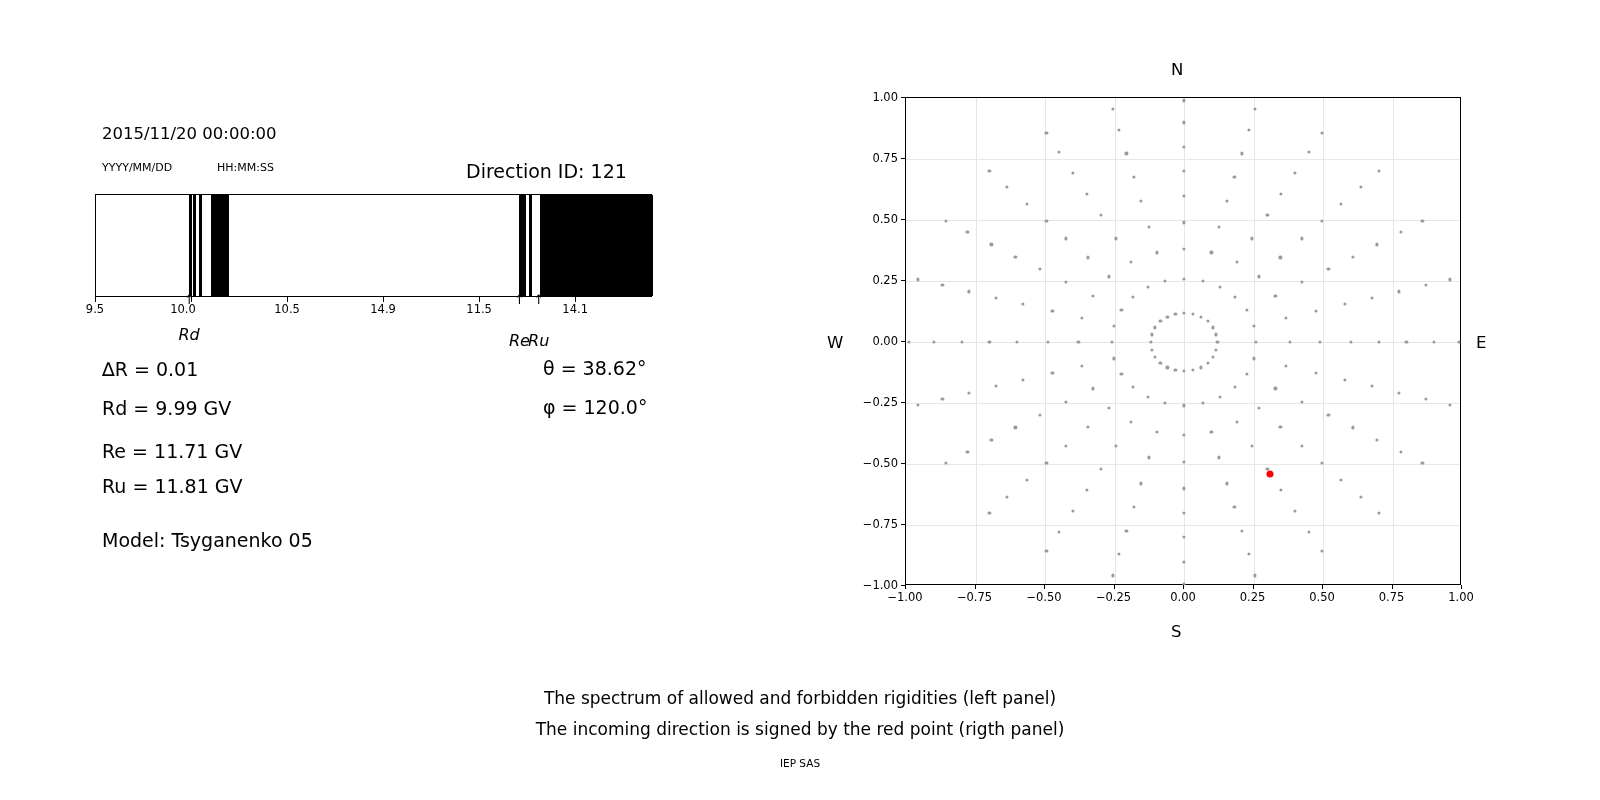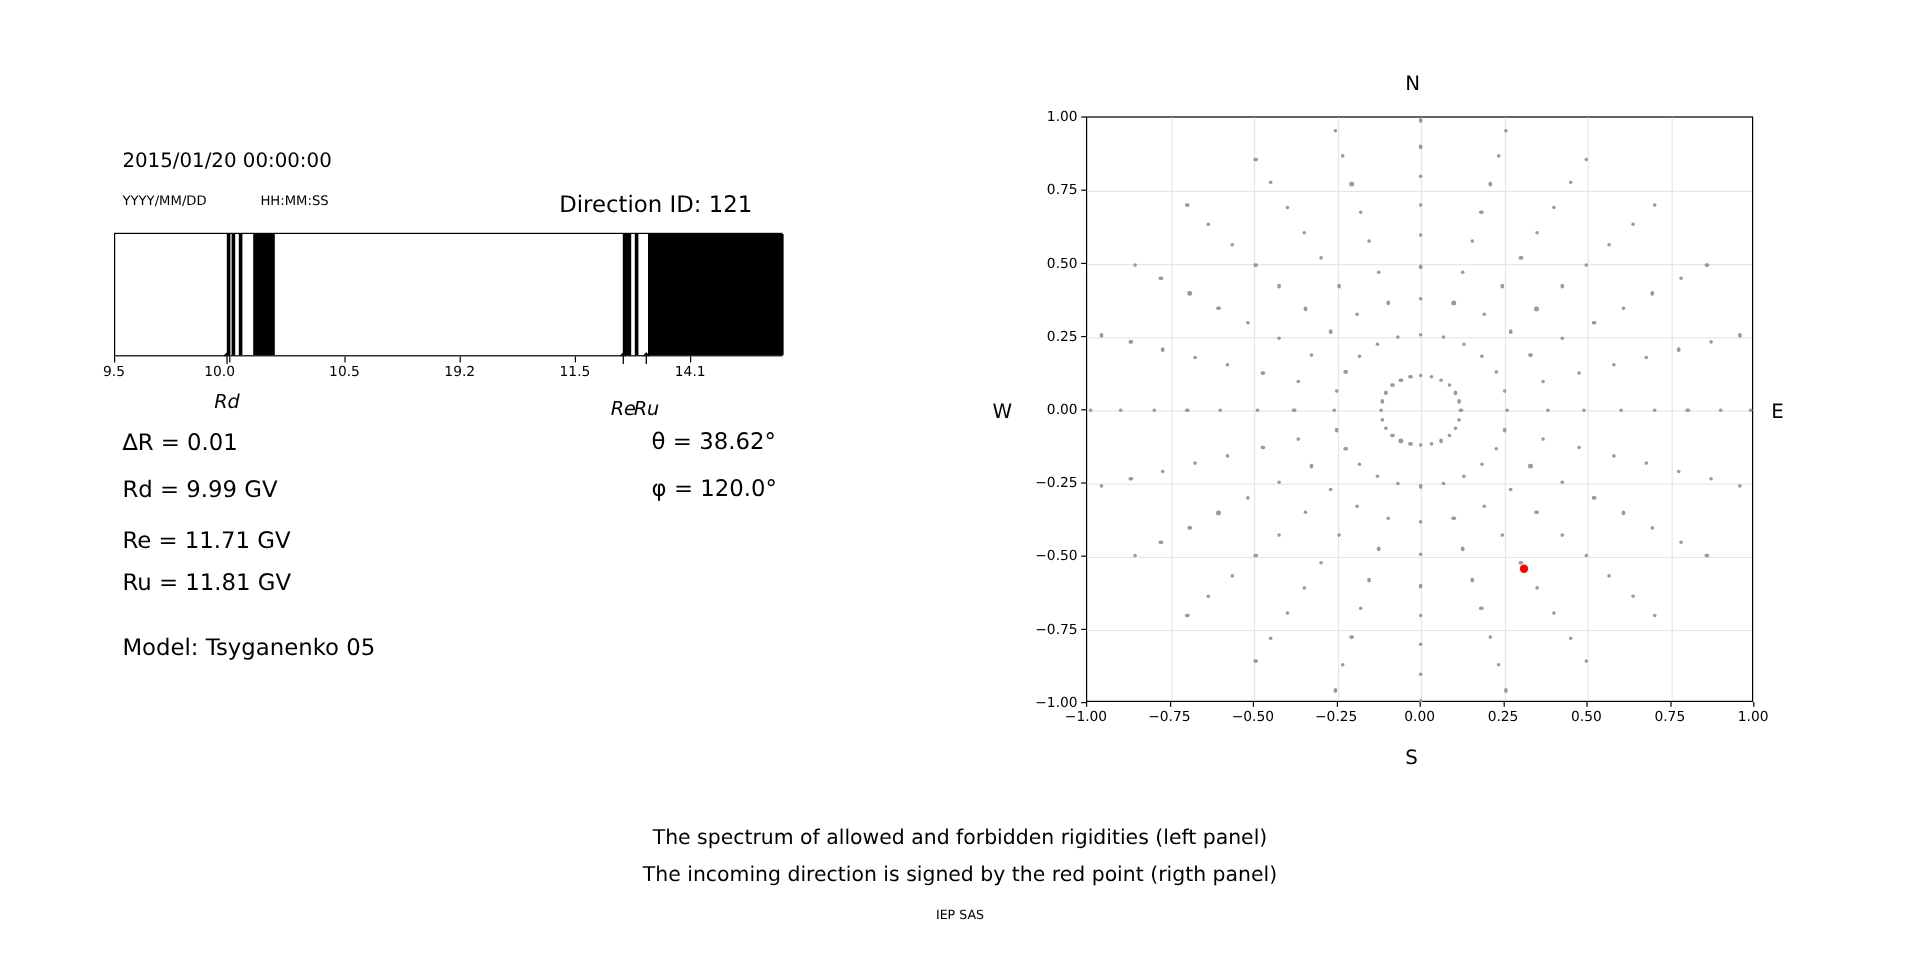--- a/index.html
+++ b/index.html
@@ -211,21 +211,21 @@
     top: 757px;
     font-size: 10.5px;
   }
 </style>
 </head>
 <body>
 
 <div class="panel-left">
 
 
-  <div class="txt" id="datetime">2015/01/20 00:00:00</div>
+  <div class="txt" id="datetime">2015/11/20 00:00:00</div>
 
   <div class="txt" id="fmt-date">YYYY/MM/DD</div>
 
   <div class="txt" id="fmt-time">HH:MM:SS</div>
 
   <div class="txt" id="direction-id">Direction ID: 121</div>
 
   <div id="spectrum-box">
       <div class="band" style="left: 93.1534px; width: 2.88103px;"></div>
       <div class="band" style="left: 96.9948px; width: 2.88103px;"></div>
@@ -237,21 +237,21 @@
     </div>
 
   <div id="spectrum-axis">
       <div class="tick" style="left: 0px;"></div>
       <div class="ticklabel" style="left: 0px;">9.5</div>
       <div class="tick" style="left: 96.0345px;"></div>
       <div class="ticklabel" style="left: 88px;">10.0</div>
       <div class="tick" style="left: 192.069px;"></div>
       <div class="ticklabel" style="left: 192.069px;">10.5</div>
       <div class="tick" style="left: 288.103px;"></div>
-      <div class="ticklabel" style="left: 288.103px;">19.2</div>
+      <div class="ticklabel" style="left: 288.103px;">14.9</div>
       <div class="tick" style="left: 384.138px;"></div>
       <div class="ticklabel" style="left: 384.138px;">11.5</div>
       <div class="tick" style="left: 480.172px;"></div>
       <div class="ticklabel" style="left: 480.172px;">14.1</div>
     </div>
 
   <div class="param col1" style="top:358px;">∆R = 0.01</div>
   <div class="param col1" style="top:397px;">Rd = 9.99 GV</div>
   <div class="param col1" style="top:440px;">Re = 11.71 GV</div>
   <div class="param col1" style="top:475px;">Ru = 11.81 GV</div>

